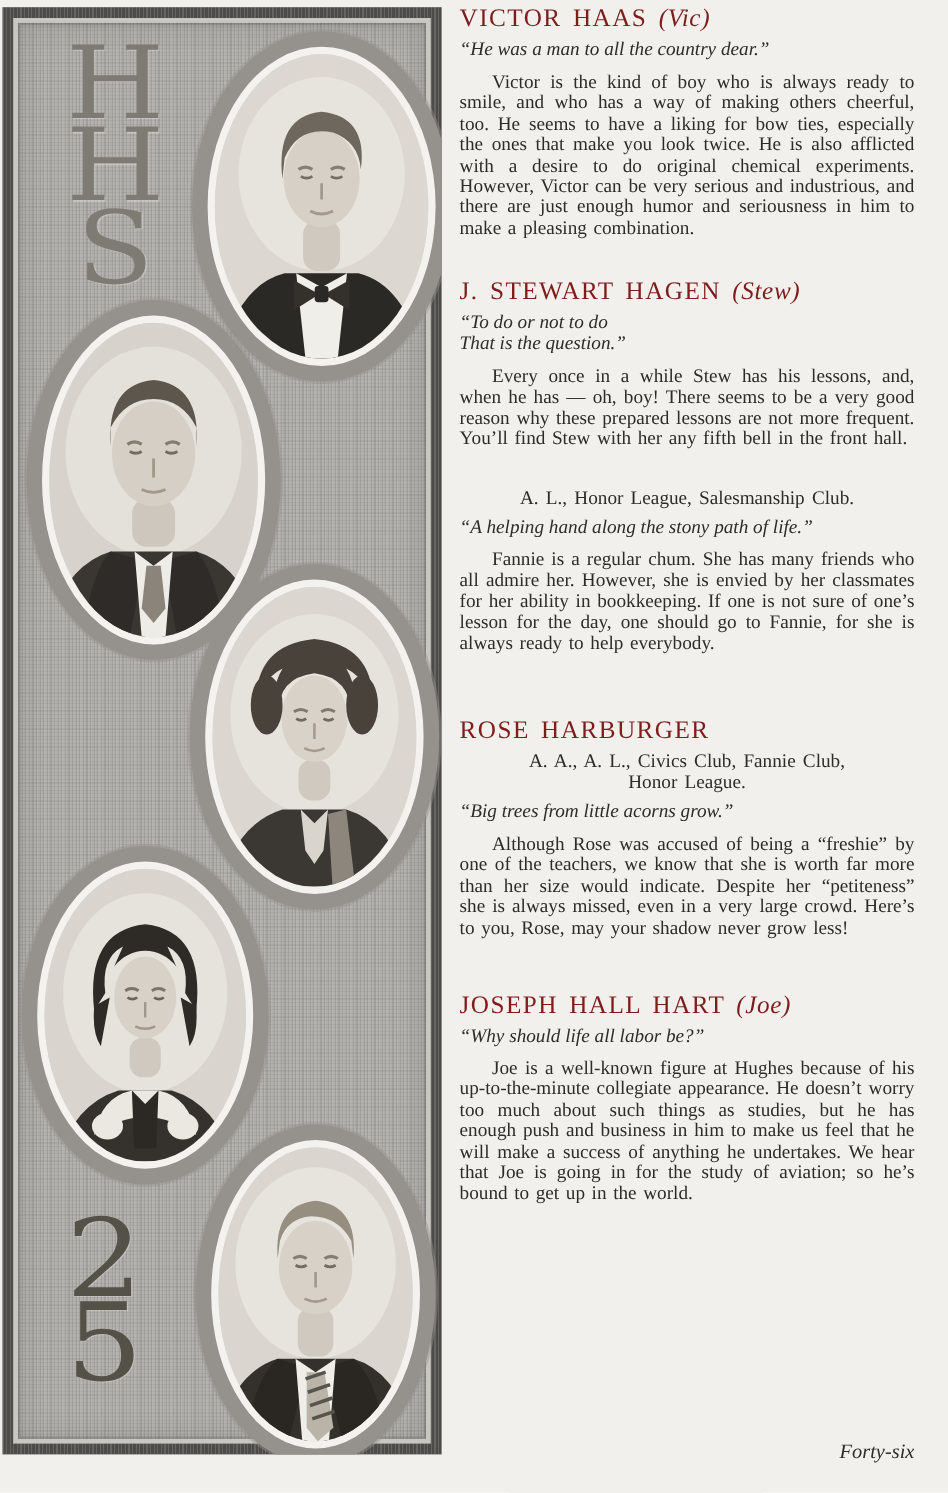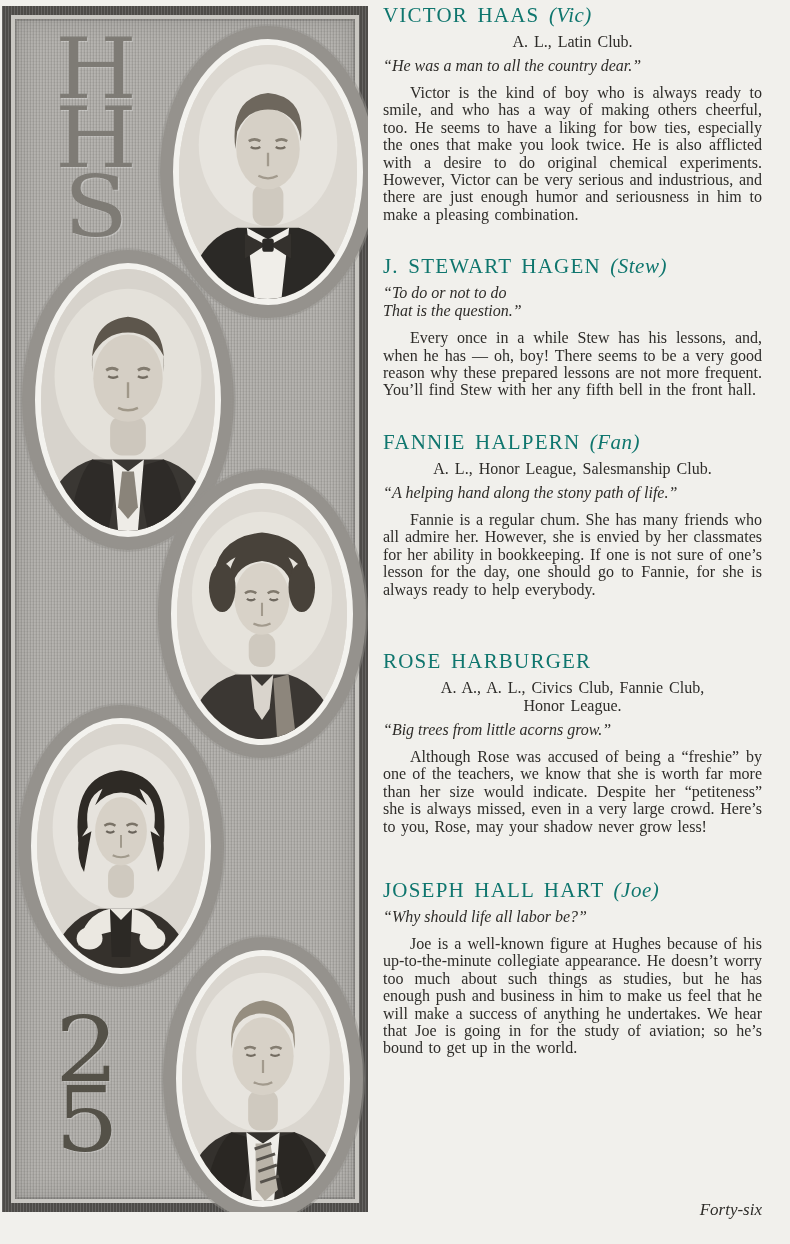--- a/index.html
+++ b/index.html
@@ -59,21 +59,21 @@
   
   .text-col {
     position:absolute; left:383px; top:4px; width:379px;
   }
   .entry + .entry { margin-top:32px; }
   .entry.gap-xl { margin-top:52px; }
   .entry.gap-lg { margin-top:44px; }
 
   .name {
     font-size:21px; font-weight:normal; letter-spacing:1.2px;
-    word-spacing:3px; line-height:22px; margin-bottom:7px; color:#0f766e;
+    word-spacing:3px; line-height:22px; margin-bottom:7px; color:#7f1d1d;
   }
   .name .nick { font-style:italic; letter-spacing:0.5px; }
   .name .nick:empty { display:none; }
 
   .activities {
     text-align:center; font-size:16px; line-height:18px;
     margin-bottom:6px; white-space:pre-line; word-spacing:2px;
   }
   .quote {
     font-style:italic; font-size:16px;
@@ -195,34 +195,32 @@
 
       <div class="monogram bottom">2
 5</div>
     </div>
   </aside>
 
   <main class="text-col">
 
     <section class="entry">
       <h2 class="name"><span class="nm">VICTOR HAAS</span> <span class="nick">(Vic)</span></h2>
-      <p class="activities">A. L., Latin Club.</p>
       <p class="quote">“He was a man to all the country dear.”</p>
       <p class="bio">Victor is the kind of boy who is always ready to smile, and who has a way of making others cheerful, too. He seems to have a liking for bow ties, especially the ones that make you look twice. He is also afflicted with a desire to do original chemical experiments. However, Victor can be very serious and industrious, and there are just enough humor and seriousness in him to make a pleasing combination.</p>
     </section>
 
     <section class="entry">
       <h2 class="name"><span class="nm">J. STEWART HAGEN</span> <span class="nick">(Stew)</span></h2>
       <p class="quote">“To do or not to do
 That is the question.”</p>
       <p class="bio">Every once in a while Stew has his lessons, and, when he has — oh, boy! There seems to be a very good reason why these prepared lessons are not more frequent. You’ll find Stew with her any fifth bell in the front hall.</p>
     </section>
 
     <section class="entry">
-      <h2 class="name"><span class="nm">FANNIE HALPERN</span> <span class="nick">(Fan)</span></h2>
       <p class="activities">A. L., Honor League, Salesmanship Club.</p>
       <p class="quote">“A helping hand along the stony path of life.”</p>
       <p class="bio">Fannie is a regular chum. She has many friends who all admire her. However, she is envied by her classmates for her ability in bookkeeping. If one is not sure of one’s lesson for the day, one should go to Fannie, for she is always ready to help everybody.</p>
     </section>
 
     <section class="entry gap-xl">
       <h2 class="name"><span class="nm">ROSE HARBURGER</span> </h2>
       <p class="activities">A. A., A. L., Civics Club, Fannie Club,
 Honor League.</p>
       <p class="quote">“Big trees from little acorns grow.”</p>

